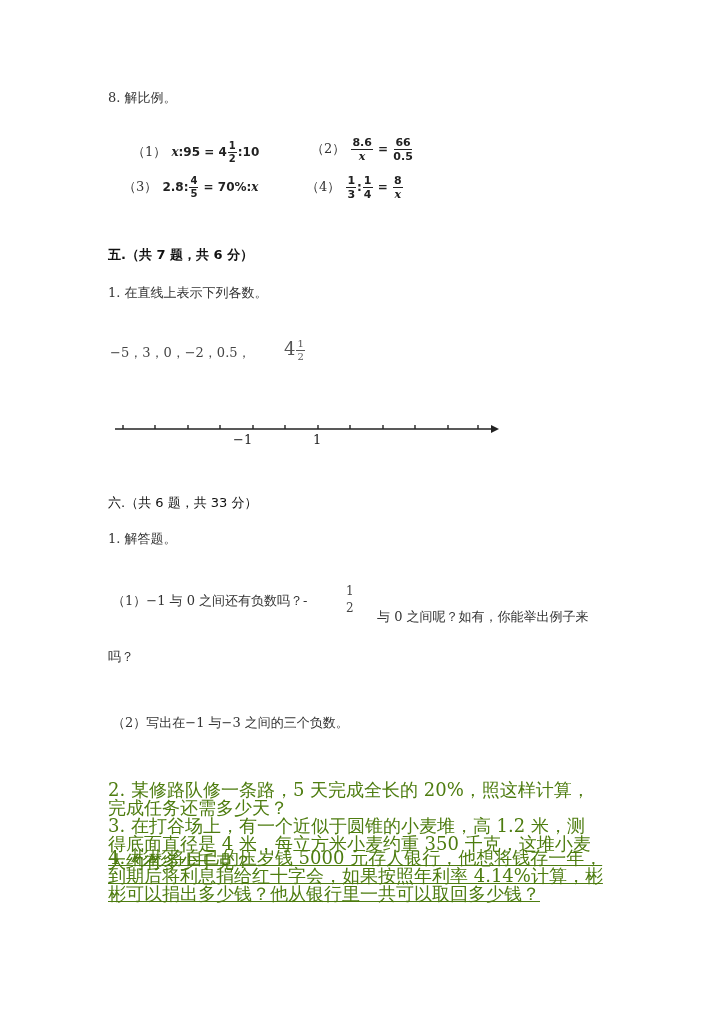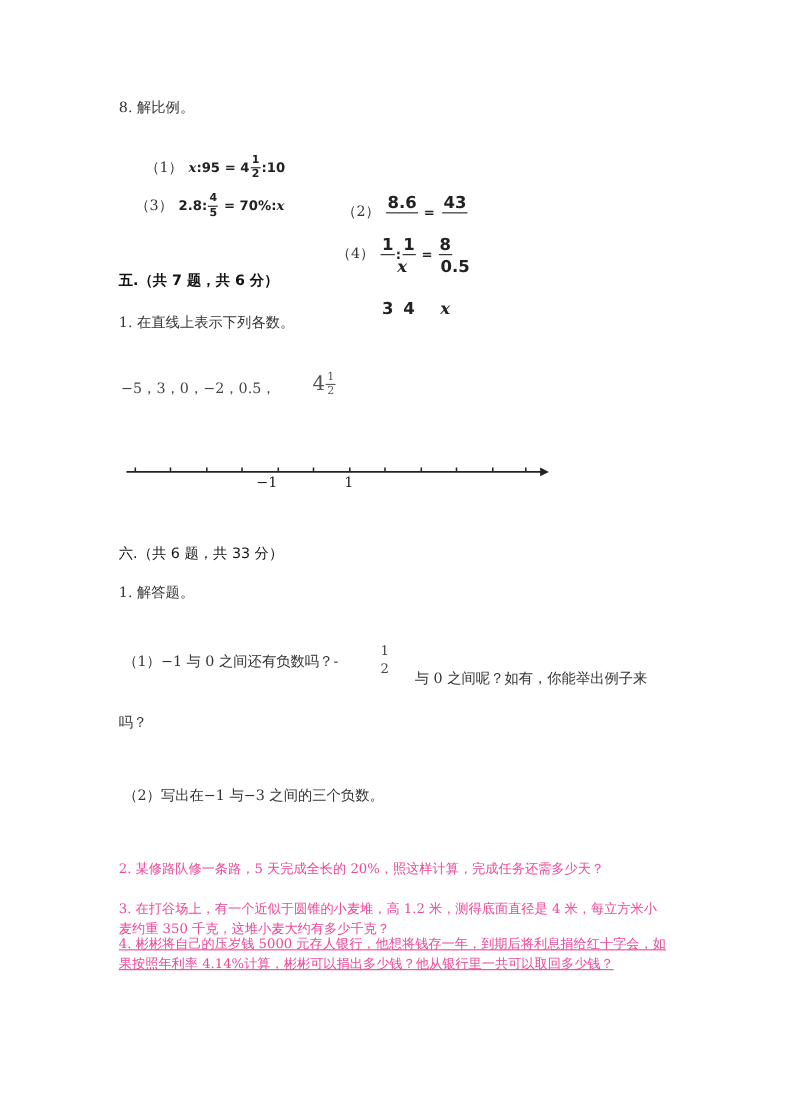--- a/index.html
+++ b/index.html
@@ -6,22 +6,22 @@
   body { width: 720px; height: 1018px; position: relative; overflow: hidden;
          font-family: "DejaVu Serif", "Liberation Serif", serif; color: #222; }
   .abs { position: absolute; white-space: nowrap; }
   .txt { font-size: 13px; color: #333; }
   .heading { font-family: "DejaVu Sans", "Liberation Sans", sans-serif; font-size: 13px; font-weight: bold; color: #111; }
   .math { font-family: "DejaVu Sans", "Liberation Sans", sans-serif; font-size: 12px; font-weight: bold; color: #222; }
   .mi { font-style: italic; font-family: "DejaVu Serif", serif; }
   .frac { display: inline-flex; flex-direction: column; align-items: center; vertical-align: middle; line-height: 1; margin: 0 1px; }
   .frac .n { border-bottom: 1.2px solid #222; padding: 0 1px 1px; font-size: 10px; }
   .frac .d { padding-top: 1px; font-size: 10px; }
-  .frac.big .n, .frac.big .d { font-size: 15px; margin-top: 40px; }
-  .para { font-size: 12px; color: #ec4899; line-height: 18px; width: 490px; white-space: normal; }
+  .frac.big .n, .frac.big .d { font-size: 11px; }
+  .para { font-size: 18px; color: #4d7c0f; line-height: 18px; width: 490px; white-space: normal; }
   .mixed { font-family: "DejaVu Serif", serif; font-size: 18px; color: #555; }
   .mixed .frac .n { font-size: 10px; border-bottom-color: #555; }
   .mixed .frac .d { font-size: 10px; }
   .nl-label { font-family: "DejaVu Serif", serif; font-size: 13px; color: #222; }
 </style>
 </head>
 <body>
 
 <div class="abs txt" style="left:108px; top:89px;">8. 解比例。</div>
 
@@ -37,21 +37,21 @@
 
 <div class="abs" style="left:311px; top:137px;">
   <span class="txt">（2）</span>
   <span class="math">
     <span class="frac big">
         <span class="n">8.6</span>
         <span class="d mi">x</span>
       </span>
     <span>=</span>
     <span class="frac big">
-        <span class="n">43</span>
+        <span class="n">66</span>
         <span class="d">0.5</span>
       </span>
   </span>
 </div>
 
 <div class="abs" style="left:123px; top:176px;">
   <span class="txt">（3）</span>
   <span class="math">
     <span>2.8:</span><span class="frac">
         <span class="n">4</span>

